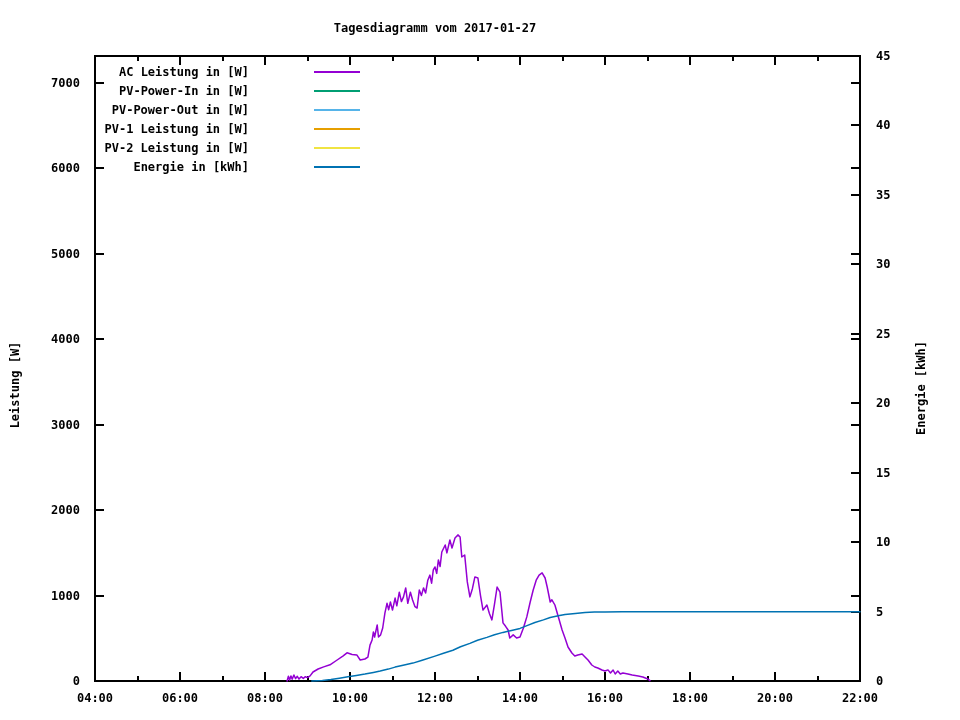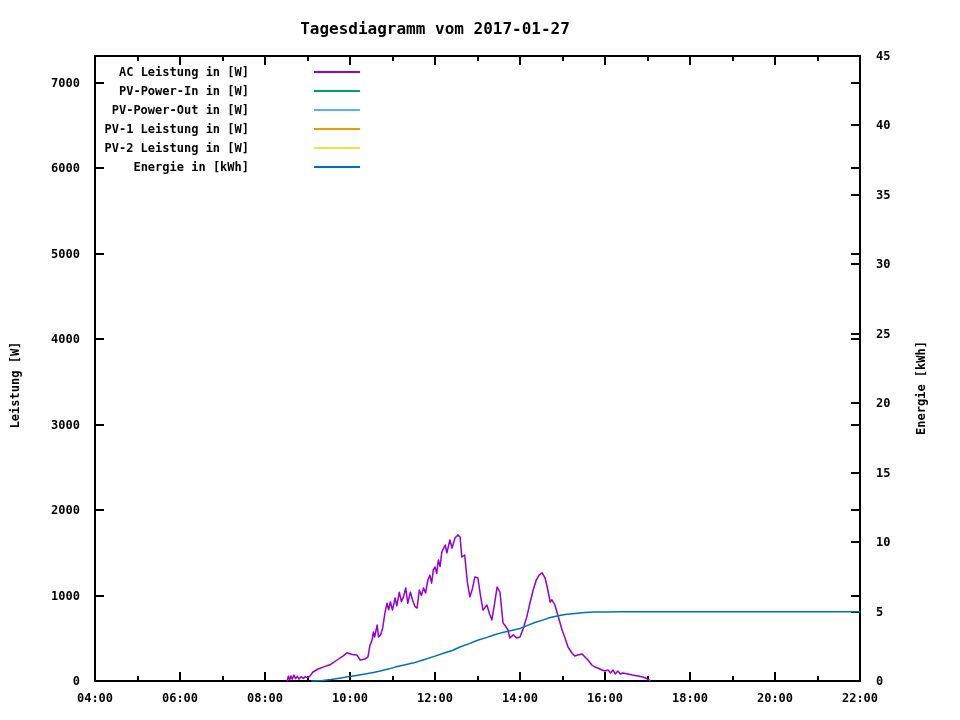--- a/index.html
+++ b/index.html
@@ -1,20 +1,20 @@
 <!DOCTYPE html>
 <html><head>
 <meta charset="utf-8">
 <style>
   html,body{margin:0;padding:0;background:#ffffff;}
   body{width:960px;height:720px;font-family:"DejavU Sans Mono","DejaVu Sans Mono",monospace;}
   .canvas{position:relative;width:960px;height:720px;background:#ffffff;overflow:hidden;}
   .chart-title{
     position:absolute;left:435px;top:28px;transform:translate(-50%,-50%);
-    font-family:"DejaVu Sans Mono",monospace;font-weight:bold;font-size:16px;
+    font-family:"DejaVu Sans Mono",monospace;font-weight:bold;font-size:12px;
     color:#000;white-space:nowrap;
   }
   .ylab{
     position:absolute;font-family:"DejaVu Sans Mono",monospace;font-weight:bold;
     font-size:12px;color:#000;white-space:nowrap;
   }
   .ylab.left{left:15px;top:385px;transform:translate(-50%,-50%) rotate(-90deg);}
   .ylab.right{left:921px;top:388px;transform:translate(-50%,-50%) rotate(-90deg);}
   svg#plot{position:absolute;left:0;top:0;}
   svg#plot text{

